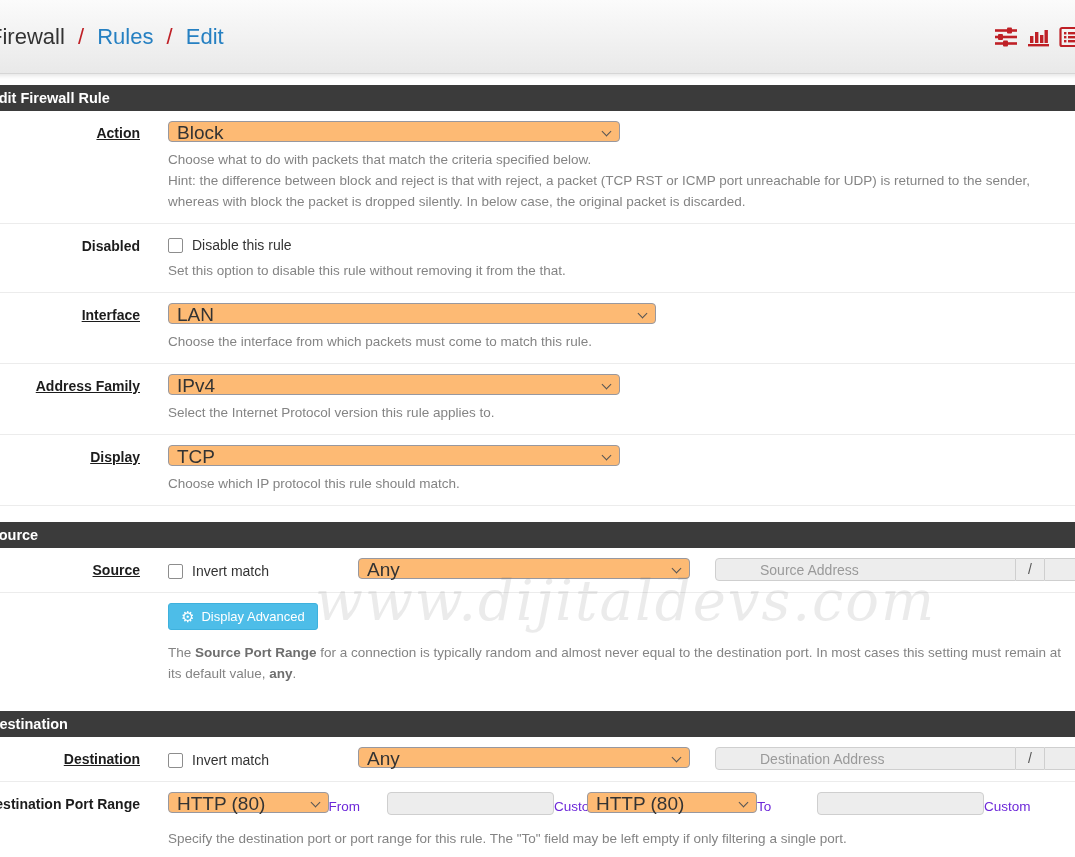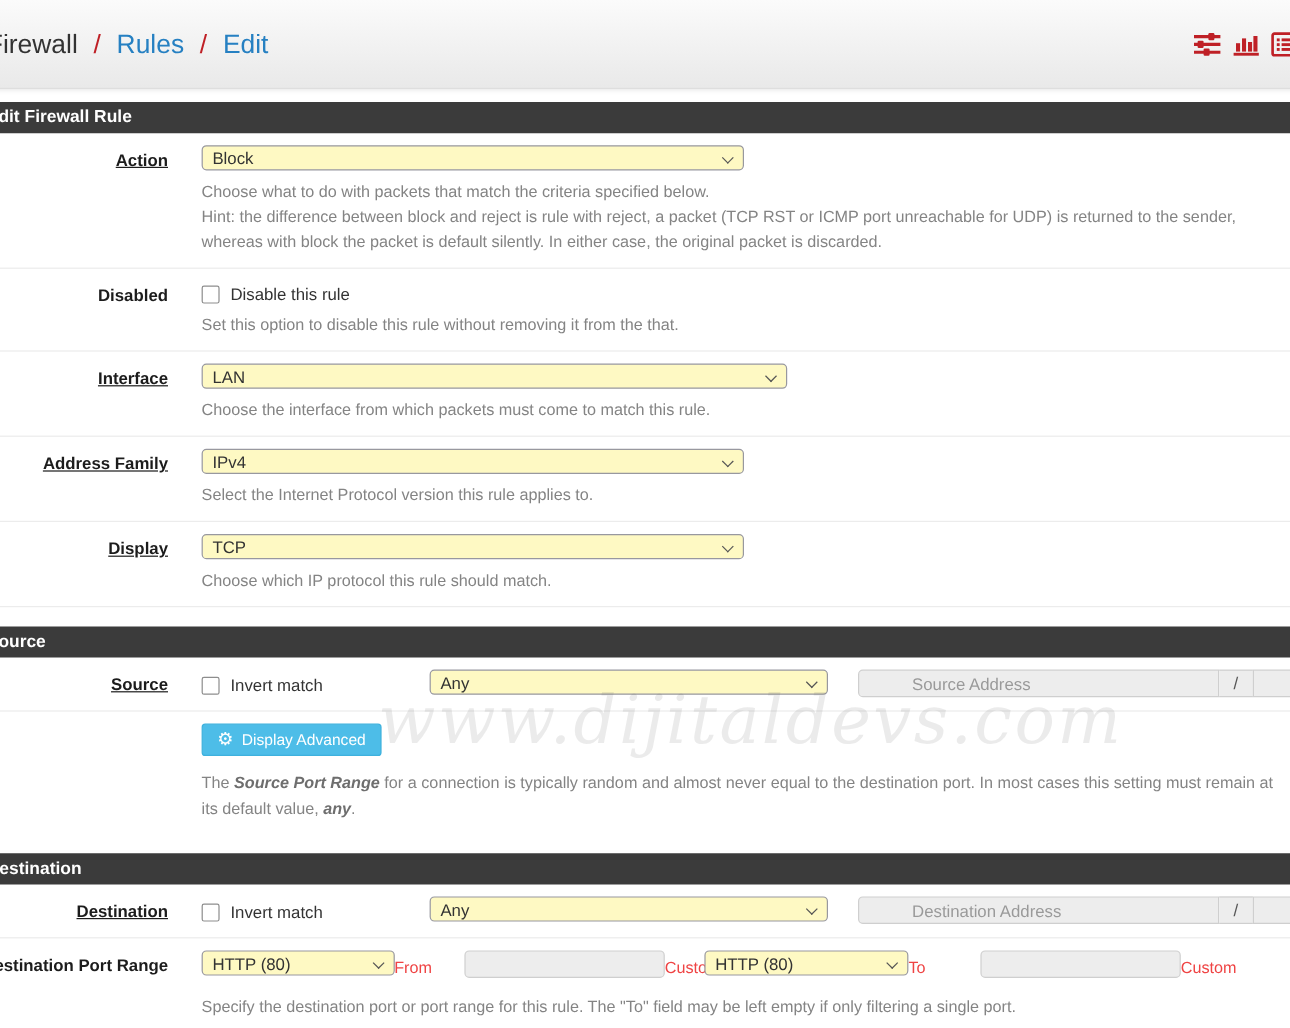--- a/index.html
+++ b/index.html
@@ -34,22 +34,22 @@
   }
   .lbl{
     width:155px;flex:0 0 155px;text-align:right;font-weight:bold;
     font-size:14px;color:#1c1c1c;padding-top:4px;white-space:nowrap;
   }
   .lbl .u{text-decoration:underline;cursor:help;}
   .ctl{margin-left:28px;flex:1 1 auto;min-width:0;}
 
   
   .select{
-    position:relative;background:#fef9c3;border:1px solid #98989f;border-radius:4px;
-    height:21px;line-height:21px;font-size:14px;color:#333;
+    position:relative;background:#fdba74;border:1px solid #98989f;border-radius:4px;
+    height:21px;line-height:21px;font-size:19px;color:#333;
     padding:0 22px 0 8px;cursor:pointer;box-sizing:content-box;
   }
   .select .chev{
     position:absolute;right:9px;top:6px;width:6px;height:6px;
     border:solid #555;border-width:0 1.4px 1.4px 0;transform:rotate(45deg);
   }
   .txt{
     background:#ededed;border:1px solid #cfcfcf;border-radius:4px;
     height:21px;font-size:14px;color:#333;padding:0 8px;
     font-family:"Liberation Sans",sans-serif;box-sizing:content-box;
@@ -62,28 +62,28 @@
   .igroup{display:flex;}
   .igroup .txt{border-radius:4px 0 0 4px;padding-left:44px;}
   .igroup .addon{border-left:none;border-right:none;}
   .igroup .txt.last{border-radius:0 4px 4px 0;}
   .cbwrap{display:flex;align-items:center;font-size:14px;color:#333;padding-top:3px;}
   .cb{
     width:13px;height:13px;border:1px solid #8d8d8d;border-radius:2px;
     background:#fff;margin-right:9px;flex:0 0 13px;cursor:pointer;
   }
   .help{font-size:13.5px;color:#848484;line-height:21px;margin-top:7px;white-space:nowrap;}
-  .help b{color:#6e6e6e;font-style:italic;}
+  .help b{color:#6e6e6e;}
   .btn-info{
     display:inline-flex;align-items:center;gap:7px;background:#4dbde8;border:1px solid #3eb1dd;
     color:#fff;font-size:13px;border-radius:3px;padding:5px 12px;cursor:pointer;
     font-family:"Liberation Sans",sans-serif;
   }
   .btn-info .gear{font-size:15px;line-height:15px;}
-  .caption{font-size:13.5px;color:#ef4444;margin-top:7px;}
+  .caption{font-size:13.5px;color:#6d28d9;margin-top:7px;}
 
   
   .srcrow{display:flex;align-items:flex-start;}
   .inv{width:190px;flex:0 0 190px;}
   .typesel{width:332px;flex:0 0 332px;}
   .addrgrp{margin-left:25px;}
   .addr-in{width:247px;}
   .mask-in{width:48px;}
 
   
@@ -158,22 +158,22 @@
 
     <div class="frow">
       <div class="lbl"><span class="u">Action</span></div>
       <div class="ctl">
         <div class="select" style="width:452px;box-sizing:border-box">
           <span>Block</span>
           <span class="chev"></span>
         </div>
         <div class="help">
           <span>Choose what to do with packets that match the criteria specified below.</span><br>
-          <span>Hint: the difference between block and reject is rule with reject, a packet (TCP RST or ICMP port unreachable for UDP) is returned to the sender,</span><br>
-          <span>whereas with block the packet is default silently. In either case, the original packet is discarded.</span>
+          <span>Hint: the difference between block and reject is that with reject, a packet (TCP RST or ICMP port unreachable for UDP) is returned to the sender,</span><br>
+          <span>whereas with block the packet is dropped silently. In below case, the original packet is discarded.</span>
         </div>
       </div>
     </div>
 
     <div class="frow">
       <div class="lbl"><span>Disabled</span></div>
       <div class="ctl">
         <div class="cbwrap">
           <span class="cb"></span>
           <span>Disable this rule</span>

